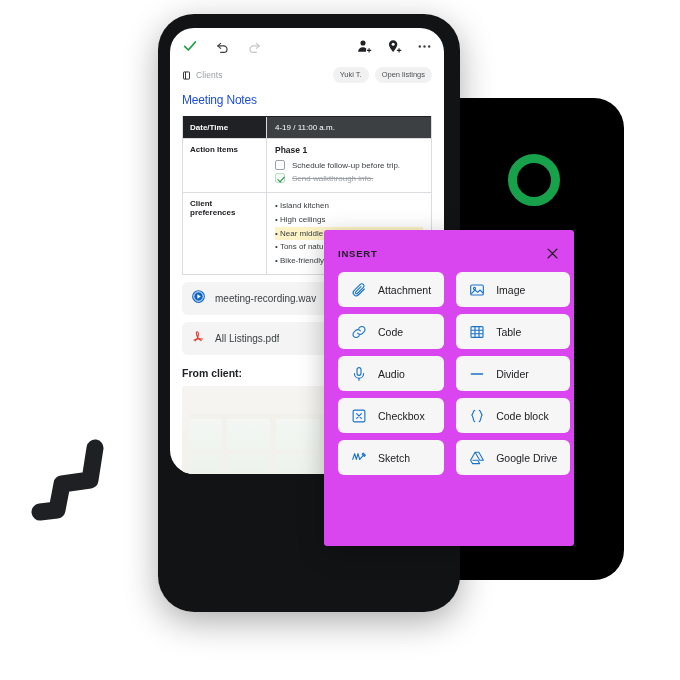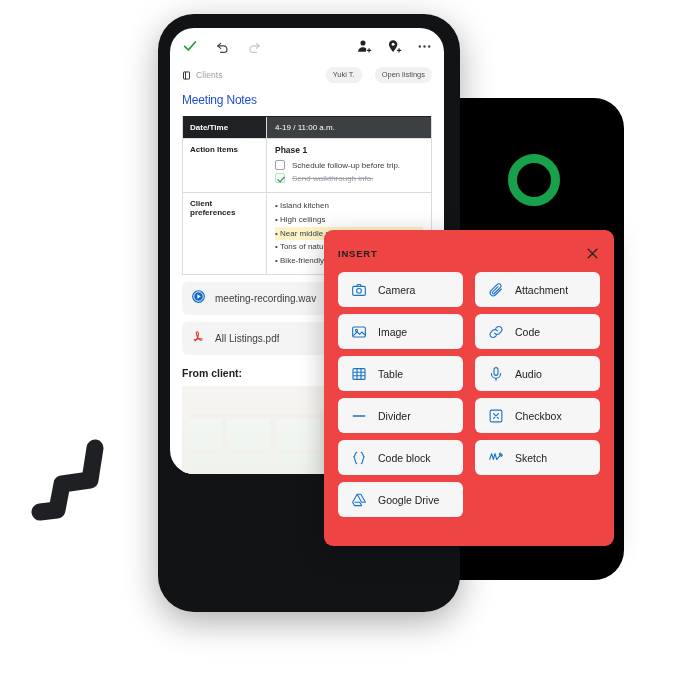--- a/index.html
+++ b/index.html
@@ -56,21 +56,21 @@
   .tb-left { display: flex; align-items: center; gap: 17px; }
   .tb-right { display: flex; align-items: center; gap: 15px; margin-left: auto; }
   .ic { display: block; }
 
   .crumbs {
     display: flex; align-items: center;
     padding: 4px 12px 0 12px;
   }
   .crumb-doc { display: flex; align-items: center; gap: 5px; }
   .crumb-text { font-size: 8.5px; color: #9aa0a6; letter-spacing: .1px; }
-  .pills { display: flex; gap: 13px; margin-left: auto; }
+  .pills { display: flex; gap: 6px; margin-left: auto; }
   .pill {
     background: #f1f1f1; color: #4d5156;
     border-radius: 9px; font-size: 7.5px;
     padding: 3px 7px 3.5px 7px; white-space: nowrap;
   }
 
   .doc-title {
     font-size: 12px; font-weight: normal; color: #1d4ed8;
     padding: 9px 12px 9px 12px; letter-spacing: -.2px;
   }
@@ -124,23 +124,23 @@
   
   .photo {
     position: relative; margin: 0 12px; height: 192px;
     border-radius: 3px; overflow: hidden; background: #efece6;
   }
 
   
   .insert-dialog {
     position: absolute;
     left: 324px; top: 230px;
-    width: 290px; height: 316px;
-    background: #ef4444;
-    border-radius: 9px;
+    width: 250px; height: 316px;
+    background: #d946ef;
+    border-radius: 3px;
     box-shadow: 0 6px 26px rgba(0,0,0,.26);
     padding: 14px 14px 0 14px;
   }
   .dlg-head { display: flex; align-items: center; height: 19px; margin-bottom: 9px; }
   .dlg-title {
     font-size: 9.5px; font-weight: bold; color: #202124; letter-spacing: .8px;
   }
   .dlg-close { margin-left: auto; cursor: pointer; line-height: 0; }
   .grid { display: grid; grid-template-columns: 1fr 1fr; gap: 7px 12px; }
   .opt {
@@ -381,30 +381,20 @@
       <span class="dlg-title">INSERT</span>
       <span class="dlg-close">
         <svg width="15" height="15" viewBox="0 0 24 24" fill="none" stroke="#202124" stroke-width="2.2" stroke-linecap="round">
           <path d="M5 5 L19 19 M19 5 L5 19"></path>
         </svg>
       </span>
     </div>
 
     <div class="grid">
 
-      <div class="opt">
-        <span class="gi">
-          <svg width="16" height="16" viewBox="0 0 24 24" fill="none" stroke="#1a73c8" stroke-width="1.7">
-            <rect x="2.5" y="6.5" width="19" height="13.5" rx="2"></rect>
-            <path d="M8.5 6.5 L10 3.8 H14 L15.5 6.5"></path>
-            <circle cx="12" cy="13.3" r="3.6"></circle>
-          </svg>
-        </span>
-        <span class="opt-label">Camera</span>
-      </div>
 
       <div class="opt">
         <span class="gi">
           <svg width="16" height="16" viewBox="0 0 24 24" fill="none" stroke="#1a73c8" stroke-width="1.7" stroke-linecap="round">
             <path d="M20 10.5 L11 19.5 a4.6 4.6 0 0 1-6.5-6.5 L14 3.5 a3.2 3.2 0 0 1 4.6 4.6 L9.5 17.2 a1.7 1.7 0 0 1-2.4-2.4 L15 7"></path>
           </svg>
         </span>
         <span class="opt-label">Attachment</span>
       </div>
 

